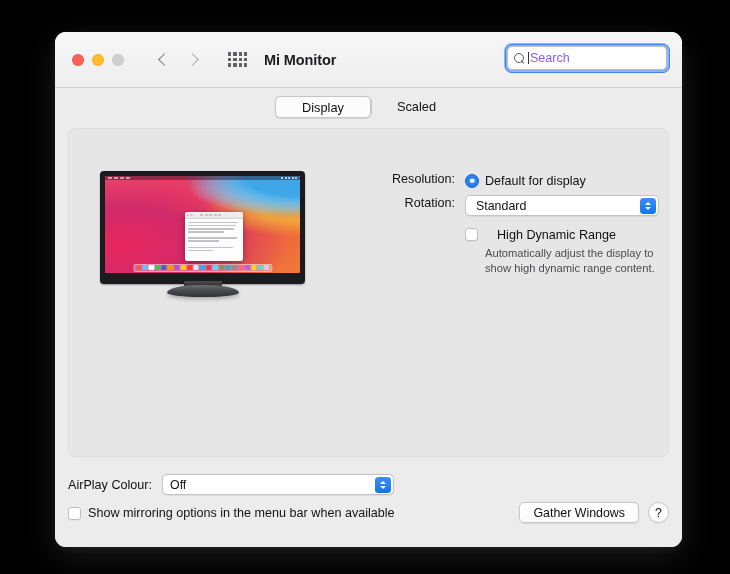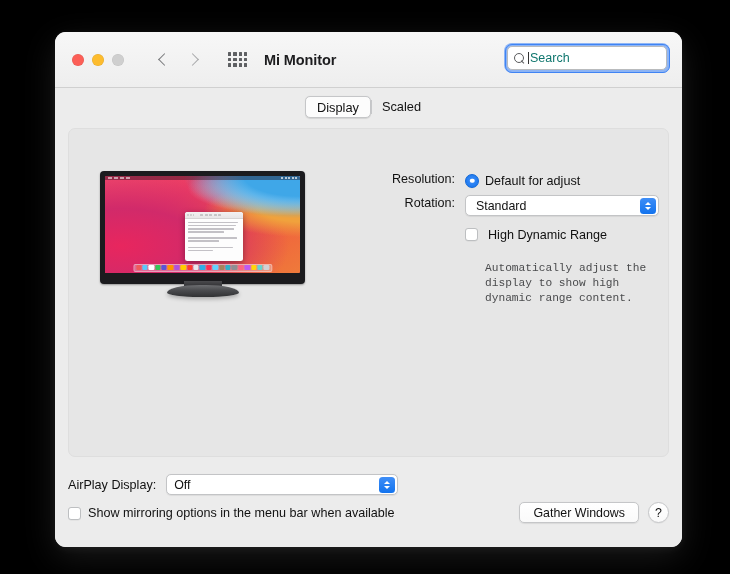--- a/index.html
+++ b/index.html
@@ -150,40 +150,40 @@
     transform: rotate(45deg);
     transform-origin: left center;
   }
   .caret {
     width: 1px; height: 12px;
     background: #333;
     margin-right: 1px;
   }
   .searchph {
     font-size: 12.5px;
-    color: #0f766e;
+    color: #8b5cf6;
   }
 
   
   .tabbar {
     display: flex;
     justify-content: center;
     align-items: center;
     height: 38px;
     background: #ececec;
   }
   .tabs {
     display: flex;
     align-items: center;
     height: 22px;
   }
   .tab {
     font-size: 12.8px;
     color: #121212;
-    padding: 0 11px;
+    padding: 0 26px;
     height: 22px;
     line-height: 22px;
     position: relative;
     white-space: nowrap;
   }
   .tab.sel {
     background: #fcfcfc;
     border: 1px solid #c5c6c8;
     border-radius: 5px;
     box-shadow: 0 0.5px 1px rgba(0,0,0,0.10);
@@ -425,41 +425,40 @@
     border-left: 3.2px solid transparent;
     border-right: 3.2px solid transparent;
     display: block;
   }
   .stepper i.up   { border-bottom: 3.4px solid #fff; }
   .stepper i.down { border-top: 3.4px solid #fff; }
 
   .check-line {
     display: flex;
     align-items: center;
-    gap: 10px;
+    gap: 19px;
     height: 19px;
   }
   .checkbox {
     width: 13px; height: 13px;
     background: #ffffff;
     border: 1px solid #bdbfc1;
     border-radius: 3px;
     flex: none;
     box-shadow: 0 .5px .5px rgba(0,0,0,0.07);
   }
   .check-label { font-size: 12.6px; color: #111; }
 
   .helptext {
     font-size: 11.2px;
     color: #4a4b4d;
     line-height: 1.33;
-    margin-top: 17px;
+    margin-top: 2px;
     margin-left: 20px;
     max-width: 238px;
-    font-family: Liberation Mono, monospace;
   }
 
   
   .bottom {
     position: absolute;
     left: 0; right: 0;
     top: 425px;
     bottom: 0;
     background: #ececec;
   }
@@ -660,21 +659,21 @@
         <div class="mon-base"></div>
       </div>
 
       <div class="form">
 
         <div class="row">
           <div class="lbl">Resolution:</div>
           <div class="ctrl">
             <div class="radio-line">
               <span class="radio on"></span>
-              <span class="radio-label">Default for adjust</span>
+              <span class="radio-label">Default for display</span>
             </div>
           </div>
         </div>
 
         <div class="row" style="margin-top:5px;">
           <div class="lbl">Rotation:</div>
           <div class="ctrl">
             <div class="popup">
               <span>Standard</span>
               <span class="stepper">
@@ -695,21 +694,21 @@
             <div class="helptext">Automatically adjust the display to show high dynamic range content.</div>
           </div>
         </div>
 
       </div>
     </div>
 
     <div class="bottom">
 
       <div class="airplay-row">
-        <span class="airplay-lbl">AirPlay Display:</span>
+        <span class="airplay-lbl">AirPlay Colour:</span>
         <div class="airplay-popup">
           <span>Off</span>
           <span class="stepper">
             <i class="up"></i>
               <i class="down"></i>
           </span>
         </div>
       </div>
 
       <div class="mirror-row">

